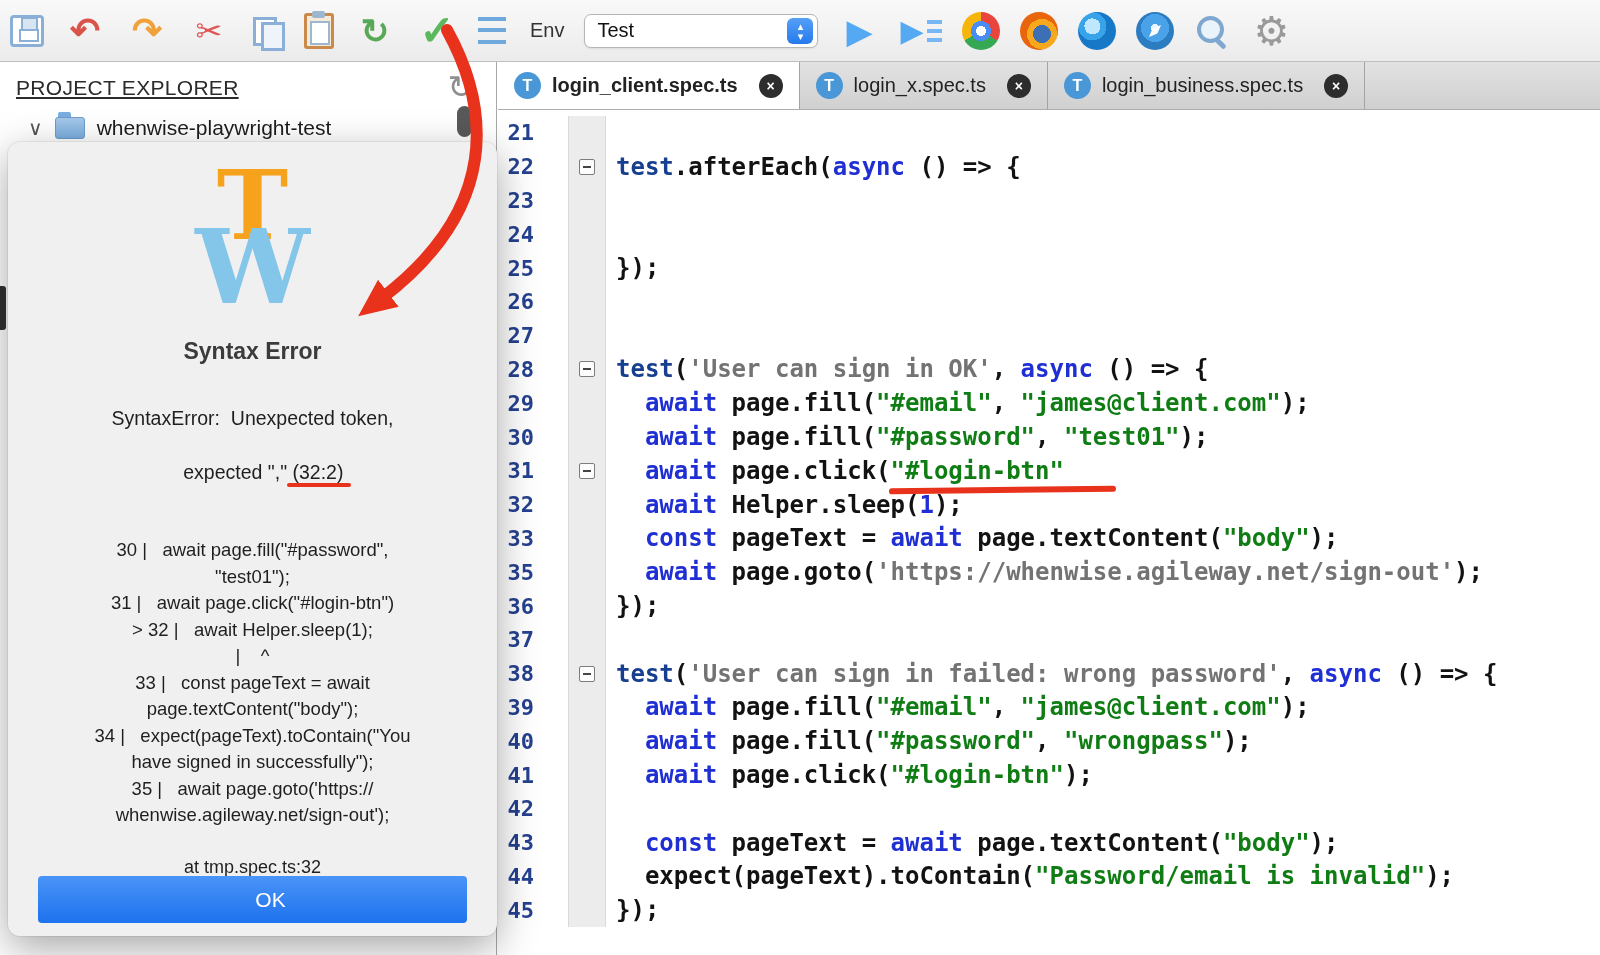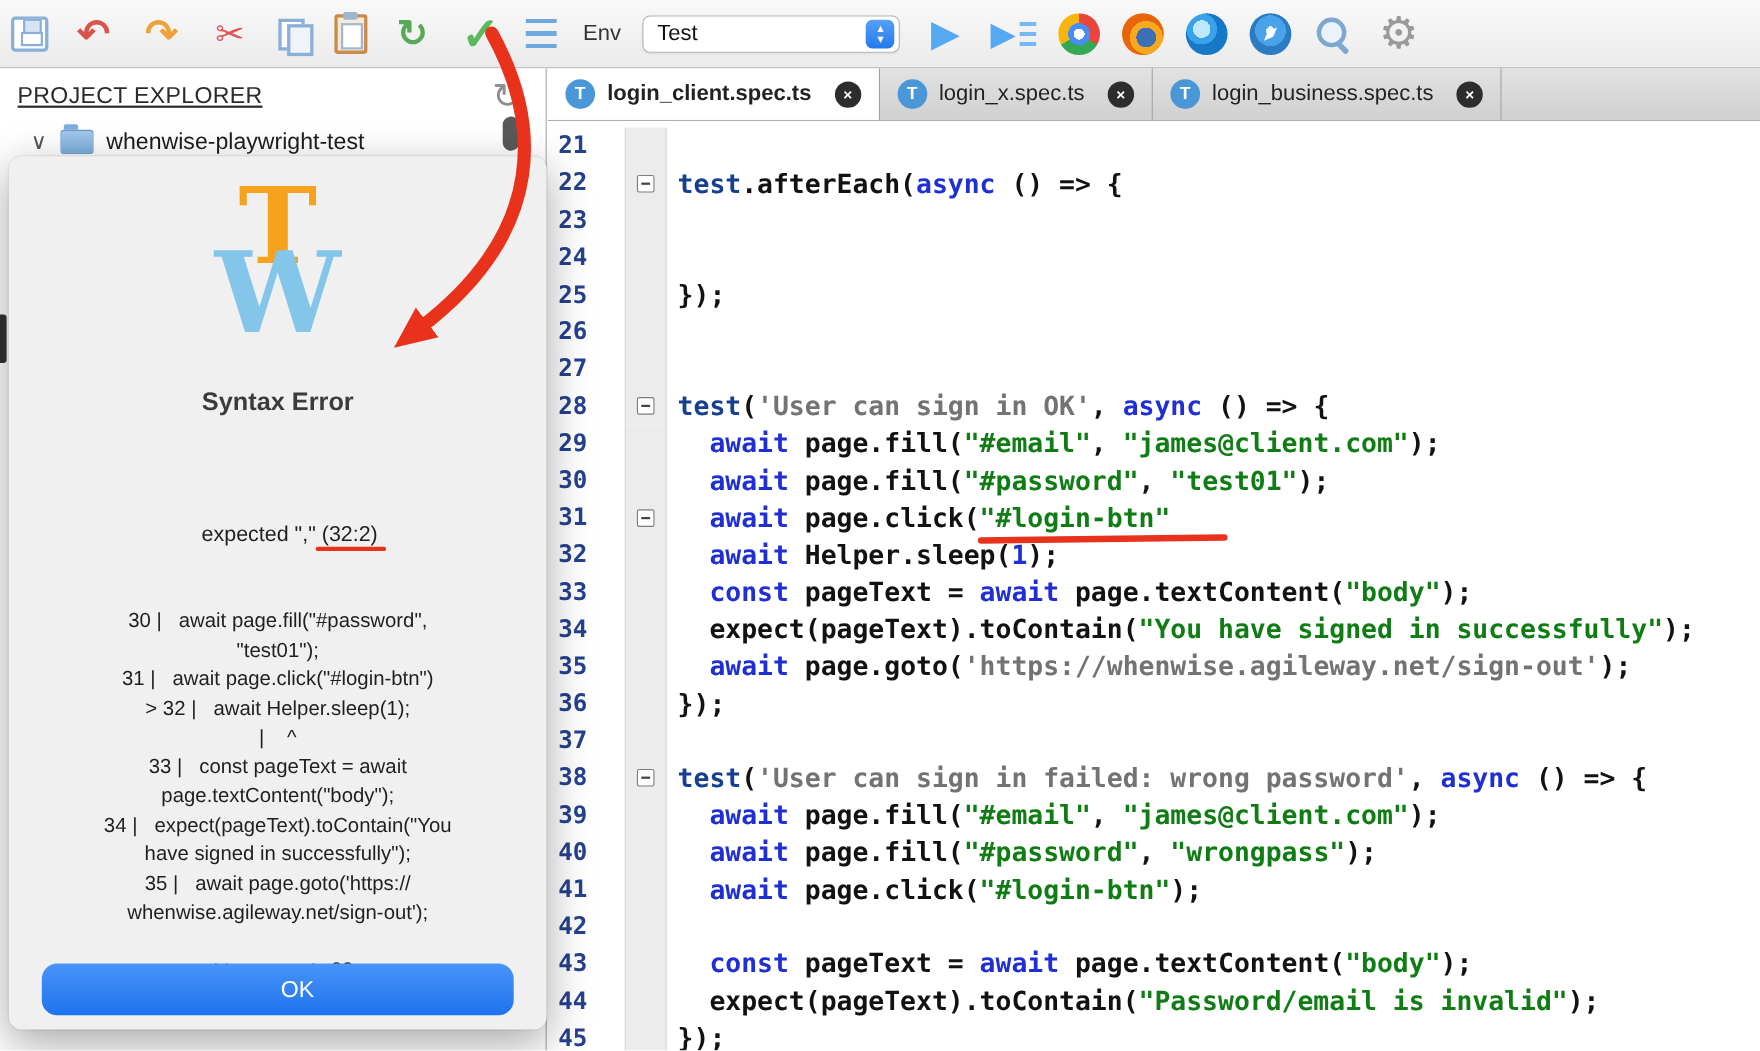--- a/index.html
+++ b/index.html
@@ -67,28 +67,28 @@
   .tree-label { font-size:21px; color:#1d1d1d; }
 
   
   .dialog { position:absolute; left:8px; top:142px; width:489px; height:794px; background:#f0f0f0; border-radius:12px;
     box-shadow:0 12px 40px rgba(0,0,0,.35), 0 0 0 1px rgba(0,0,0,.06); z-index:50; text-align:center; }
   .logo { position:relative; height:158px; margin-top:24px; }
   .logo-t { position:absolute; left:50%; transform:translateX(-50%); top:-8px;
     font-family:"DejaVu Serif", serif; font-weight:bold; font-size:96px; line-height:1; color:#f6a21d; }
   .logo-w { position:absolute; left:50%; transform:translateX(-50%); top:50px;
     font-family:"DejaVu Serif", serif; font-weight:bold; font-size:102px; line-height:1; color:#84c5ea; }
-  .dlg-title { margin-top:28px; font-size:23px; font-weight:bold; color:#3b3b3b; }
+  .dlg-title { margin-top:14px; font-size:23px; font-weight:bold; color:#3b3b3b; }
   .dlg-msg { margin-top:40px; font-size:19.5px; color:#1f1f1f; line-height:27px; white-space:pre-wrap; }
   .loc { position:relative; }
   .loc::after { content:""; position:absolute; left:-5px; right:-8px; bottom:-4px; height:4px; background:#e8321c; border-radius:2px; }
   .dlg-code { margin-top:24px; font-size:18.5px; color:#1f1f1f; line-height:26.5px; }
   .dcl { white-space:pre; }
   .dlg-footer { margin-top:28px; font-size:18px; color:#1f1f1f; }
-  .ok-btn { position:absolute; left:30px; right:30px; bottom:13px; height:47px; border:none; border-radius:14px;
+  .ok-btn { position:absolute; left:30px; right:30px; bottom:13px; height:47px; border:none; border-radius:4px;
     background:linear-gradient(#4a94f8,#1e72ee); color:#fff; font-size:21px; font-family:"Liberation Sans",sans-serif;padding-left:36px; }
 
   
   .editor { position:absolute; left:498px; top:62px; right:0; bottom:0; background:#fff; }
   .tab-bar { position:absolute; left:0; top:0; right:0; height:48px; display:flex;
     background:linear-gradient(#e2e2e2,#d0d0d0); border-bottom:1px solid #adadad; }
   .tab { display:flex; align-items:center; gap:11px; padding:0 16px; border-right:1px solid #a3a3a3; font-size:20px; color:#222; }
   .tab.active { background:#fff; font-weight:bold; }
   .tab-ico { width:27px; height:27px; border-radius:50%; background:#4a97d8; color:#fff; font-size:16px; font-weight:bold;
     display:flex; align-items:center; justify-content:center; flex:0 0 auto; }
@@ -247,25 +247,20 @@
         <span class="ln">32</span>
         <span class="fold"></span>
         <span class="ct"><span class="tok-p">  </span><span class="tok-k">await</span><span class="tok-p"> Helper.sleep(</span><span class="tok-n">1</span><span class="tok-p">);</span></span>
       </div>
       <div class="crow">
         <span class="ln">33</span>
         <span class="fold"></span>
         <span class="ct"><span class="tok-p">  </span><span class="tok-k">const</span><span class="tok-p"> pageText = </span><span class="tok-k">await</span><span class="tok-p"> page.textContent(</span><span class="tok-s">"body"</span><span class="tok-p">);</span></span>
       </div>
       <div class="crow">
-        <span class="ln">34</span>
-        <span class="fold"></span>
-        <span class="ct"><span class="tok-p">  expect(pageText).toContain(</span><span class="tok-s">"You have signed in successfully"</span><span class="tok-p">);</span></span>
-      </div>
-      <div class="crow">
         <span class="ln">35</span>
         <span class="fold"></span>
         <span class="ct"><span class="tok-p">  </span><span class="tok-k">await</span><span class="tok-p"> page.goto(</span><span class="tok-q">'https://whenwise.agileway.net/sign-out'</span><span class="tok-p">);</span></span>
       </div>
       <div class="crow">
         <span class="ln">36</span>
         <span class="fold"></span>
         <span class="ct"><span class="tok-p">});</span></span>
       </div>
       <div class="crow">
@@ -317,21 +312,21 @@
       </div>
     </div>
 </div>
 
 <div class="dialog">
   <div class="logo">
     <span class="logo-t">T</span>
     <span class="logo-w">W</span>
   </div>
   <div class="dlg-title">Syntax Error</div>
-  <div class="dlg-msg"><br>
+  <div class="dlg-msg"><span>SyntaxError:  Unexpected token,</span><br>
     <span>expected "," </span><span class="loc">(32:2)</span>
   </div>
   <div class="dlg-code">
       <div class="dcl">30 |   await page.fill("#password",</div>
       <div class="dcl">"test01");</div>
       <div class="dcl">31 |   await page.click("#login-btn")</div>
       <div class="dcl">&gt; 32 |   await Helper.sleep(1);</div>
       <div class="dcl">|    ^</div>
       <div class="dcl">33 |   const pageText = await</div>
       <div class="dcl">page.textContent("body");</div>

